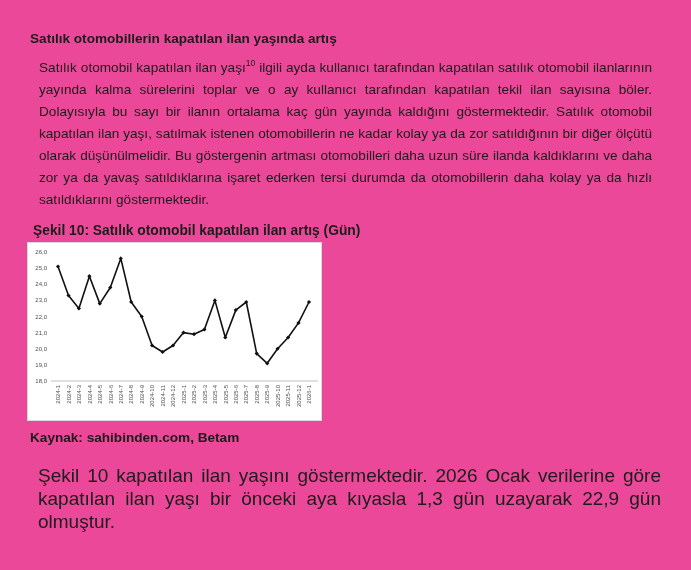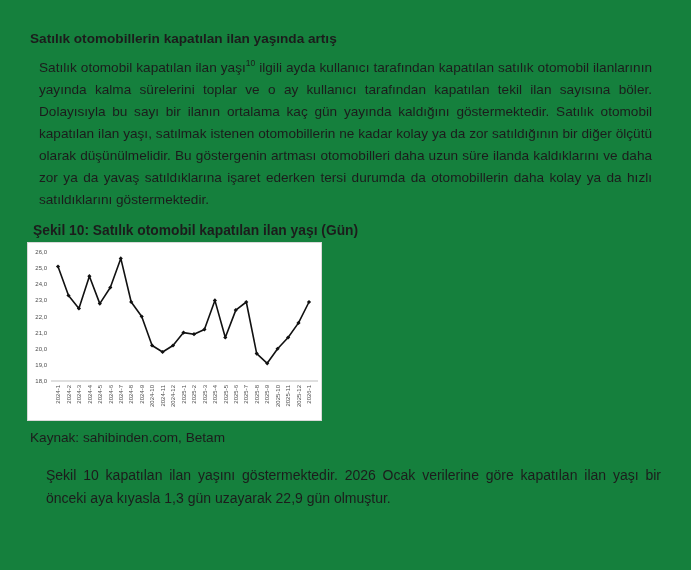--- a/index.html
+++ b/index.html
@@ -1,19 +1,19 @@
 <!DOCTYPE html>
 <html><head>
 <meta charset="utf-8">
 <style>
   html,body{margin:0;padding:0;background:#ffffff;}
   .page{
     position:relative;
     width:691px;height:570px;
-    background:#15803d;
+    background:#ec4899;
     font-family:"Liberation Sans",sans-serif;
     color:#1c1c1c;
     box-sizing:border-box;
     padding:30px 30px 0 30px;
     overflow:hidden;
   }
   .doc-heading{
     font-size:13.6px;font-weight:bold;margin:0 0 6px 0;line-height:18px;
   }
   .body-para{
@@ -31,36 +31,36 @@
     margin:3px 0 0 -3px;
     box-sizing:border-box;
     background:#ffffff;
   }
   .chart-box svg{display:block;}
   .ax-label{
     font-family:"Liberation Sans",sans-serif;
     font-size:6px;fill:#4d4d4d;
   }
   .source-line{
-    font-size:13.6px;margin:8px 0 0 0;line-height:18px;
+    font-size:13.6px;margin:8px 0 0 0;line-height:18px;font-weight:bold;
   }
   .closing-para{
-    font-size:14px;line-height:23px;text-align:justify;margin:17px 0 0 16px;
+    font-size:19px;line-height:23px;text-align:justify;margin:17px 0 0 8px;
   }
 </style>
 </head>
 <body>
 
 <div class="page">
 
   <h1 class="doc-heading">Satılık otomobillerin kapatılan ilan yaşında artış</h1>
 
   <p class="body-para"><span>Satılık otomobil kapatılan ilan yaşı</span><sup>10</sup><span> ilgili ayda kullanıcı tarafından kapatılan satılık otomobil ilanlarının yayında kalma sürelerini toplar ve o ay kullanıcı tarafından kapatılan tekil ilan sayısına böler. Dolayısıyla bu sayı bir ilanın ortalama kaç gün yayında kaldığını göstermektedir. Satılık otomobil kapatılan ilan yaşı, satılmak istenen otomobillerin ne kadar kolay ya da zor satıldığının bir diğer ölçütü olarak düşünülmelidir. Bu göstergenin artması otomobilleri daha uzun süre ilanda kaldıklarını ve daha zor ya da yavaş satıldıklarına işaret ederken tersi durumda da otomobillerin daha kolay ya da hızlı satıldıklarını göstermektedir.</span></p>
 
-  <h2 class="figure-title">Şekil 10: Satılık otomobil kapatılan ilan yaşı (Gün)</h2>
+  <h2 class="figure-title">Şekil 10: Satılık otomobil kapatılan ilan artış (Gün)</h2>
 
   <div class="chart-box">
     <svg id="chart-svg" width="293" height="177" viewBox="0 0 293 177" xmlns="http://www.w3.org/2000/svg">
         <text class="ax-label" x="19" y="11.0" text-anchor="end">26,0</text>
         <text class="ax-label" x="19" y="27.1" text-anchor="end">25,0</text>
         <text class="ax-label" x="19" y="43.3" text-anchor="end">24,0</text>
         <text class="ax-label" x="19" y="59.4" text-anchor="end">23,0</text>
         <text class="ax-label" x="19" y="75.5" text-anchor="end">22,0</text>
         <text class="ax-label" x="19" y="91.6" text-anchor="end">21,0</text>
         <text class="ax-label" x="19" y="107.8" text-anchor="end">20,0</text>

